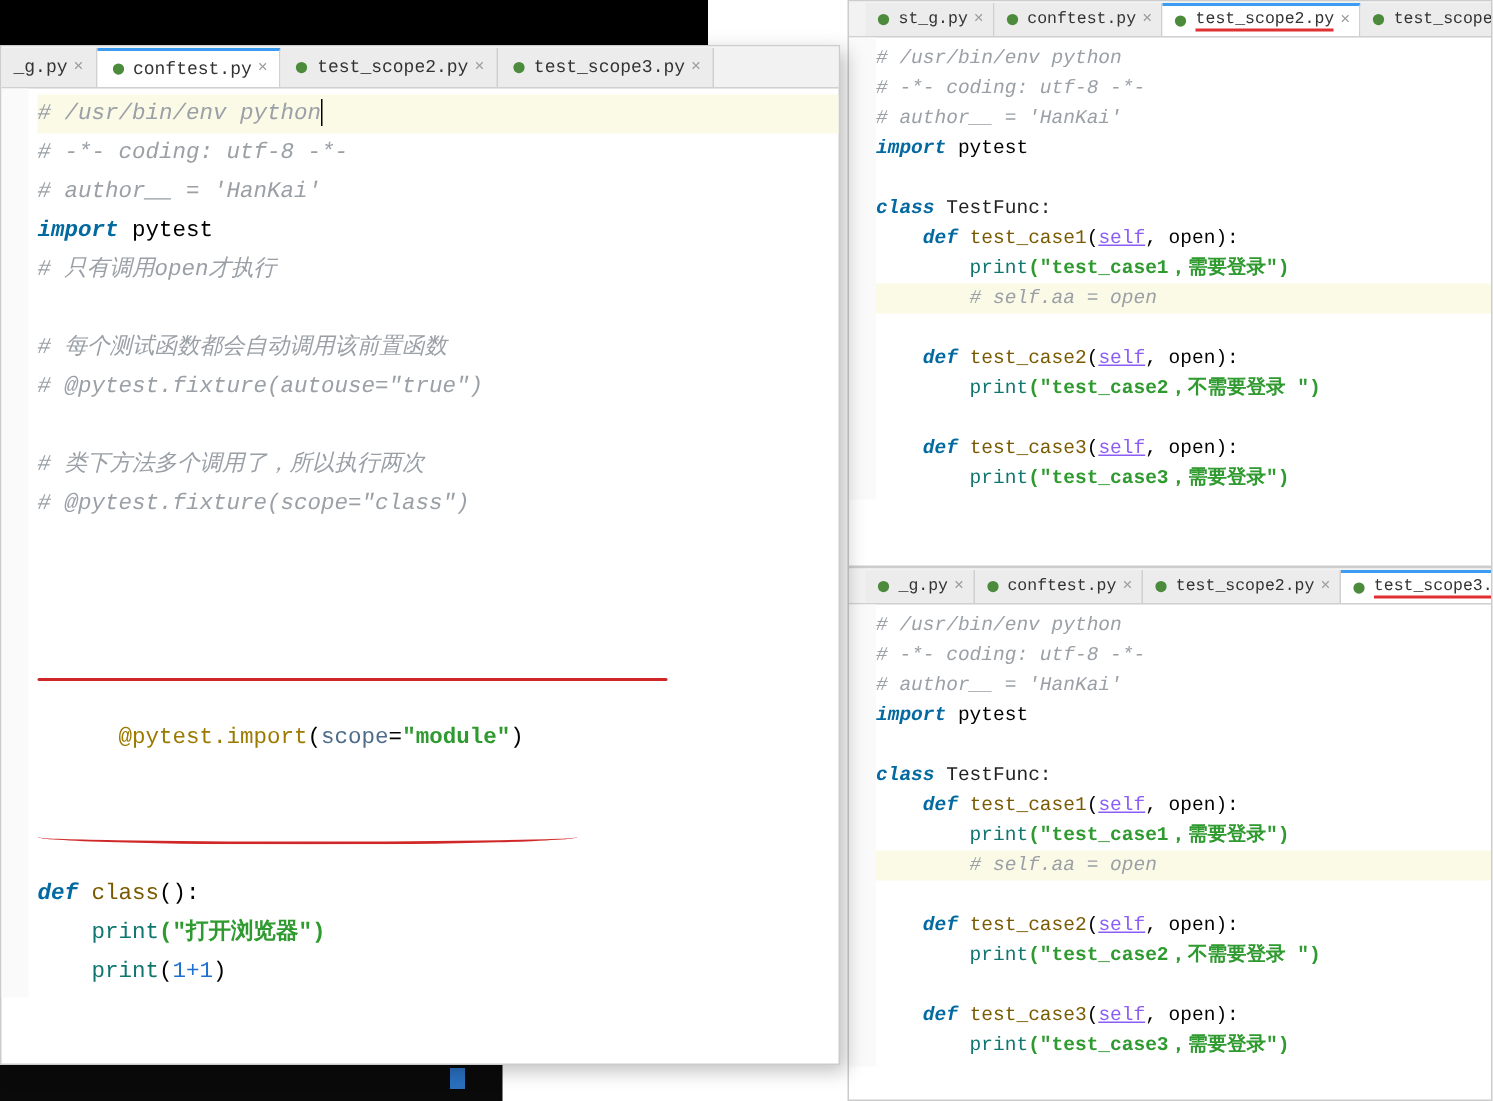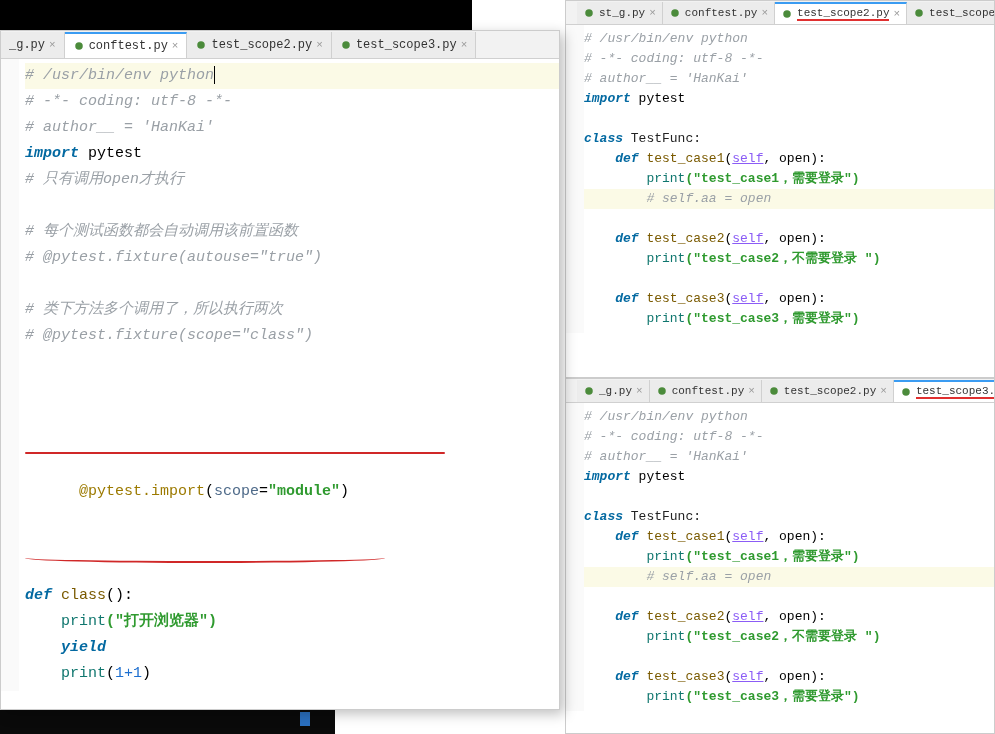--- a/index.html
+++ b/index.html
@@ -212,21 +212,20 @@
     <div class="line" style="position:relative;">
       <div class="anno-red" style="left:0;bottom:-1px;width:420px;"></div>
     </div>
     <div class="line" style="position:relative;">
       <span class="c-dec">@pytest.import</span><span>(</span><span class="c-arg">scope</span><span>=</span><span class="c-str">"module"</span><span>)</span>
       <div class="anno-curve" style="left:0;bottom:-6px;width:360px;height:10px;"></div>
     </div>
     <div class="line">&nbsp;</div>
     <div class="line"><span class="c-kw">def </span><span class="c-fn">class</span><span>():</span></div>
     <div class="line"><span class="c-kw2">    print</span><span class="c-str">("打开浏览器")</span></div>
-    <div class="line"><span class="c-kw">    yield</span></div>
     <div class="line"><span class="c-kw2">    print</span><span>(</span><span class="c-num">1+1</span><span>)</span></div>
 
   </div>
 </div>
 
 <div class="taskbar">
   <div class="taskbar-dot"></div>
 </div>
 
 </body></html>

